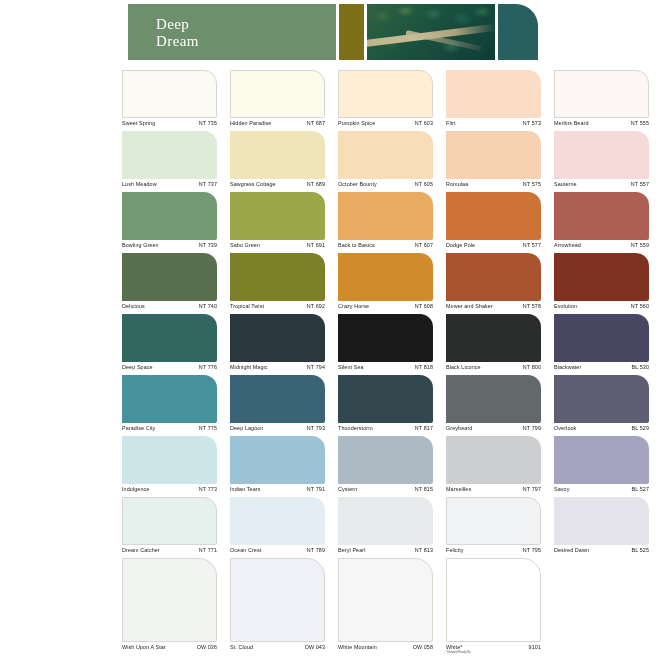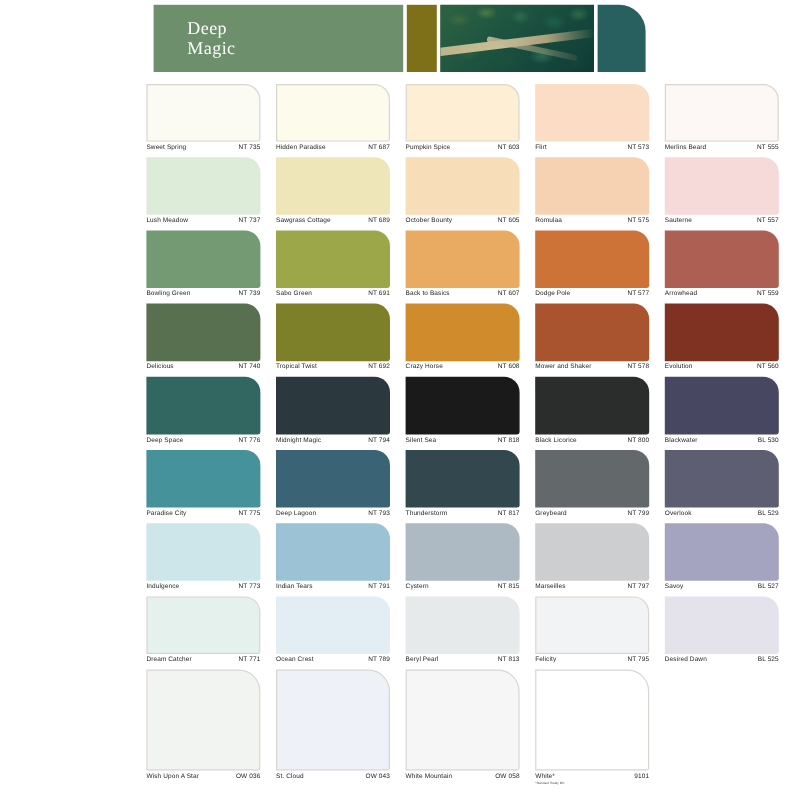--- a/index.html
+++ b/index.html
@@ -159,21 +159,21 @@
     white-space: nowrap;
   }
 </style>
 </head>
 <body>
 
 <div class="header">
   <div class="header-title-block">
     <div class="header-title">
       <span>Deep</span>
-      <span>Magic</span>
+      <span>Dream</span>
     </div>
   </div>
   <div class="header-olive"></div>
   <div class="header-photo">
     <div class="trees"></div>
     <div class="road"></div>
     <div class="road2"></div>
   </div>
   <div class="header-teal"></div>
 </div>

